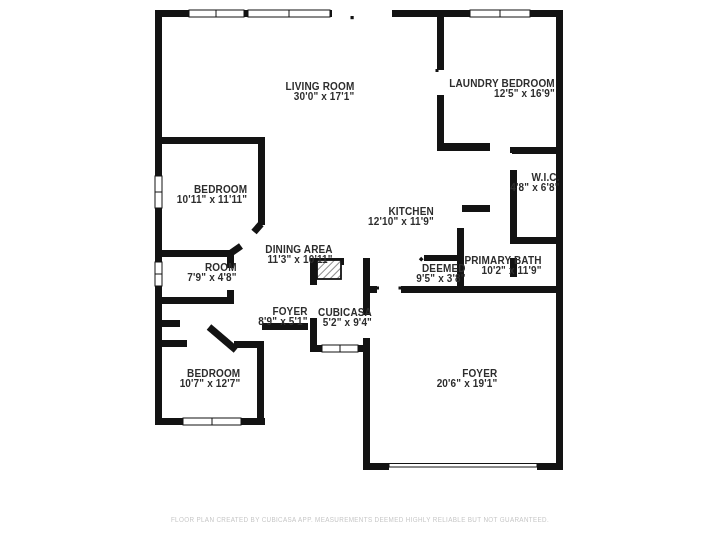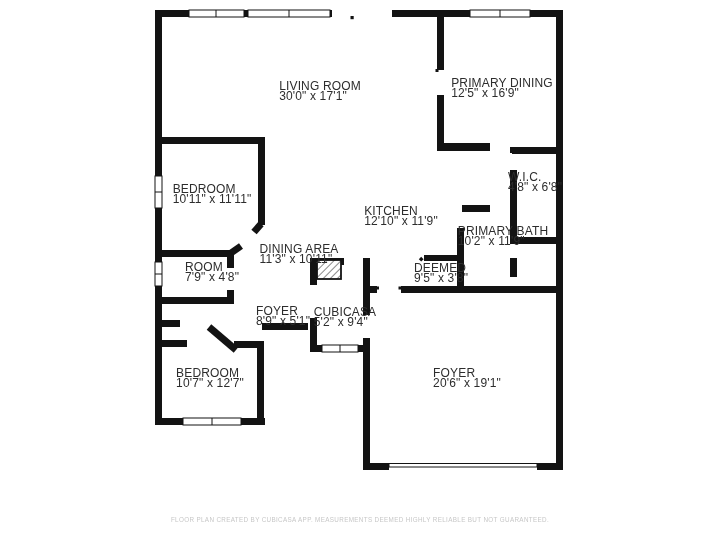--- a/index.html
+++ b/index.html
@@ -3,23 +3,24 @@
 <meta charset="utf-8">
 <style>
   html,body{margin:0;padding:0;background:#ffffff;}
   .canvas{
     position:relative;width:720px;height:540px;background:#ffffff;overflow:hidden;
     font-family:"Liberation Sans", sans-serif;
   }
   .plan-svg{position:absolute;left:0;top:0;}
   .room-label{
     position:absolute;transform:translate(-50%,-50%);
-    text-align:left;white-space:nowrap;
-    font-size:12px;line-height:9.5px;letter-spacing:.15px;
+    text-align:right;white-space:nowrap;
+    font-size:10px;line-height:9.5px;letter-spacing:.15px;
     color:#2d2d2d;
+    font-weight:bold;
   }
   .room-label .rname,.room-label .rdims{display:block;}
   .footer-note{
     position:absolute;left:50%;top:516px;transform:translateX(-50%);
     font-size:6.3px;letter-spacing:.35px;white-space:nowrap;
     color:#c7c7c7;
   }
 </style>
 </head>
 <body>
@@ -125,40 +126,40 @@
       <rect x="376" y="286.5" width="3" height="3"></rect>
       <rect x="398.5" y="286.5" width="3" height="3"></rect>
     </g>
   </svg>
 
   <div class="room-label" style="left:320px;top:91px">
     <span class="rname">LIVING ROOM</span>
     <span class="rdims">30'0" x 17'1"</span>
   </div>
   <div class="room-label" style="left:502px;top:88px">
-    <span class="rname">PRIMARY DINING</span>
+    <span class="rname">LAUNDRY BEDROOM</span>
     <span class="rdims">12'5" x 16'9"</span>
   </div>
   <div class="room-label" style="left:212px;top:194px">
     <span class="rname">BEDROOM</span>
     <span class="rdims">10'11" x 11'11"</span>
   </div>
   <div class="room-label" style="left:535px;top:182px">
     <span class="rname">W.I.C.</span>
     <span class="rdims">4'8" x 6'8"</span>
   </div>
   <div class="room-label" style="left:299px;top:254px">
     <span class="rname">DINING AREA</span>
     <span class="rdims">11'3" x 10'11"</span>
   </div>
   <div class="room-label" style="left:401px;top:216px">
     <span class="rname">KITCHEN</span>
     <span class="rdims">12'10" x 11'9"</span>
   </div>
-  <div class="room-label" style="left:503px;top:236px">
+  <div class="room-label" style="left:503px;top:265px">
     <span class="rname">PRIMARY BATH</span>
     <span class="rdims">10'2" x 11'9"</span>
   </div>
   <div class="room-label" style="left:441px;top:273px">
     <span class="rname">DEEMED</span>
     <span class="rdims">9'5" x 3'8"</span>
   </div>
   <div class="room-label" style="left:212px;top:272px">
     <span class="rname">ROOM</span>
     <span class="rdims">7'9" x 4'8"</span>

